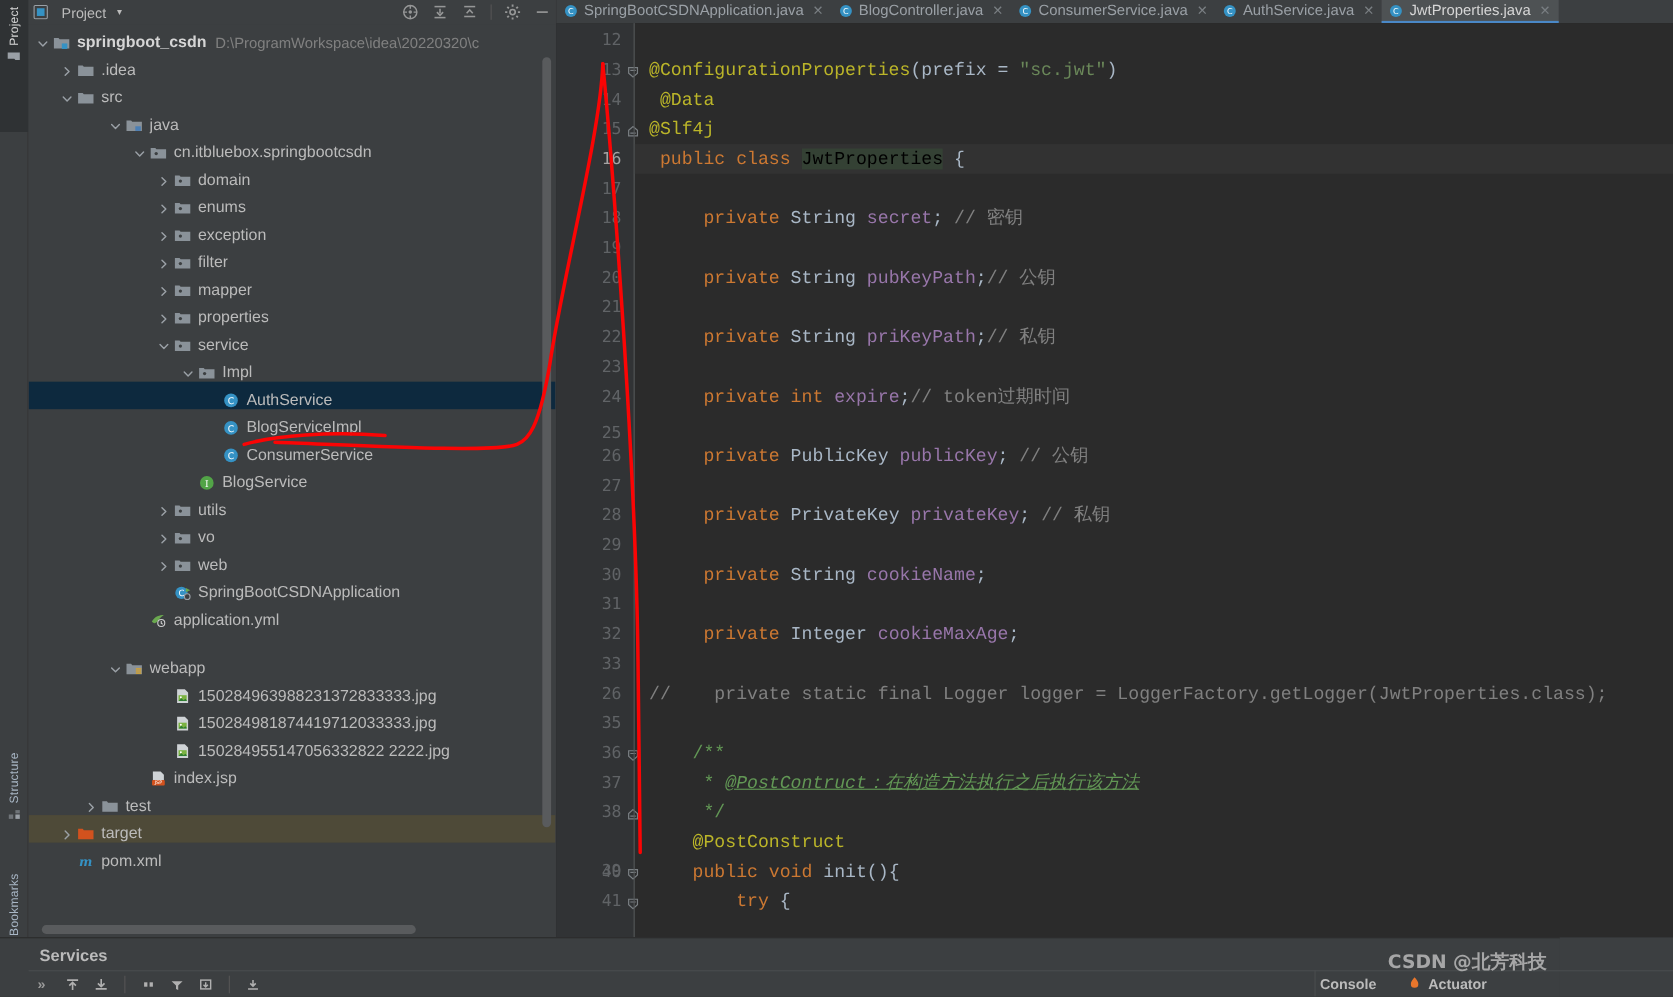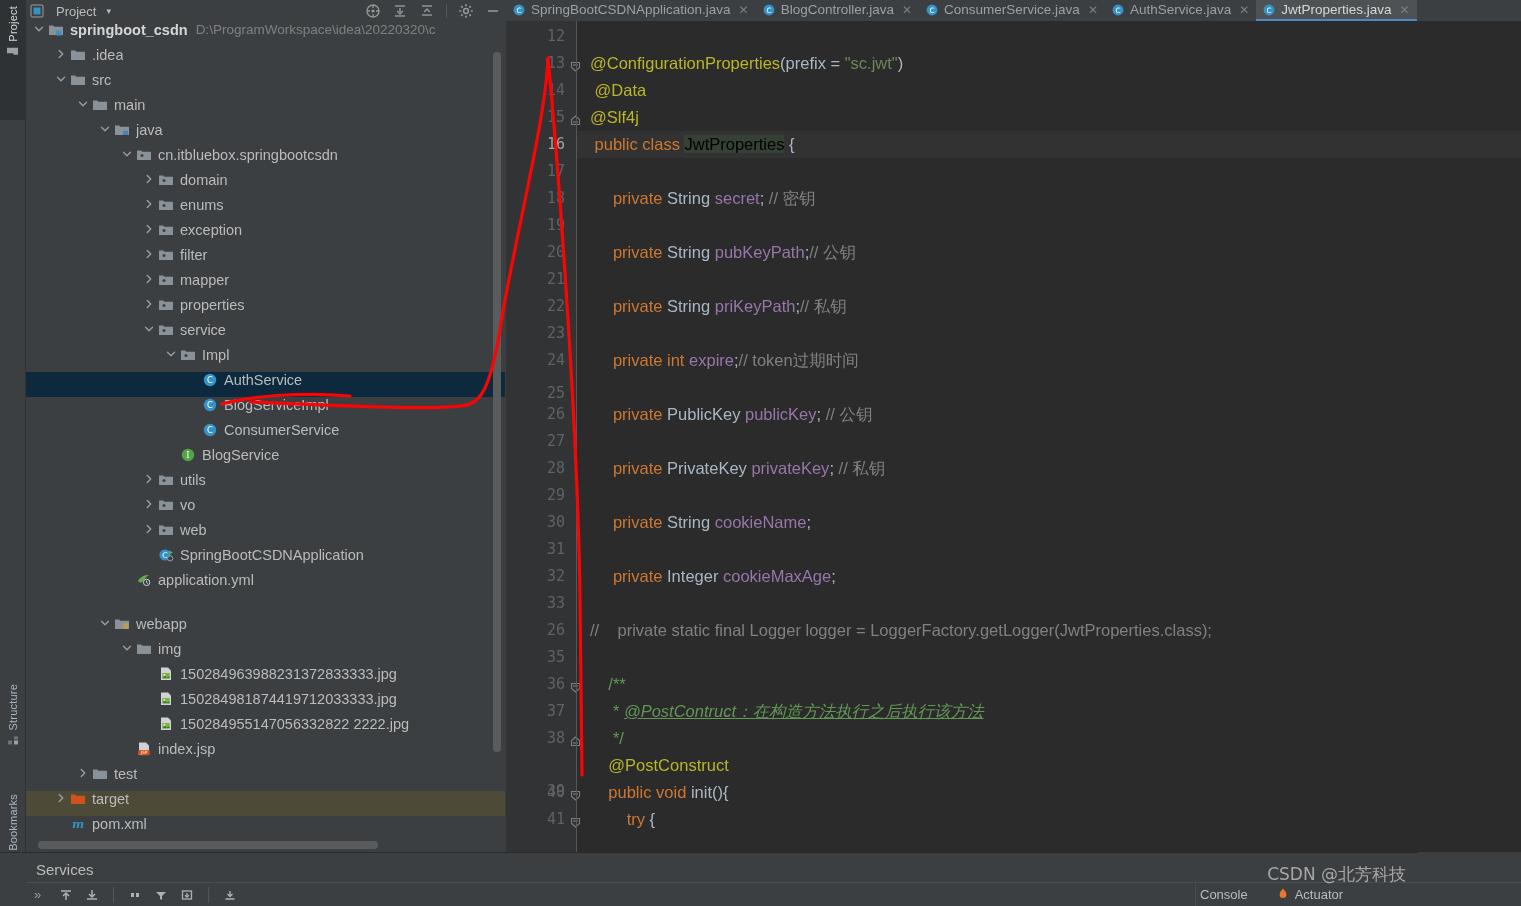--- a/index.html
+++ b/index.html
@@ -45,21 +45,21 @@
   .pp-caret { margin-left: 10px; color: #bbbbbb; font-size: 9px; }
   .pp-tools { position:absolute; right: 4px; top: 0; height:22px; display:flex; align-items:center; gap:11px; }
   .pp-tools .ic { opacity: .78; cursor: pointer; display:block; }
   .pp-div { width:1px; height:14px; background:#555; }
 
   .tree {
     position: absolute; top: 22px; left: 0; right: 0; bottom: 0;
     overflow: hidden; background: #3c3f41;
   }
   .node {
-    height: 25px; display: flex; align-items: flex-start;
+    height: 25px; display: flex; align-items: flex-end;
     color: #bbbbbb; font-size: 14.5px; white-space: nowrap;
     padding-right: 6px; cursor: default;
   }
   .node.sel { background: #0d293e; }
   .node.hov { background: #4e4a38; }
   .arrow { width: 14px; height: 14px; flex: 0 0 14px; display:flex; align-items:center; justify-content:center; }
   .ic-box { width: 20px; flex: 0 0 20px; display:flex; align-items:center; justify-content:center; margin-right:4px; }
   .lbl { overflow: hidden; text-overflow: clip; }
   .lbl.bold { font-weight: bold; color: #d5d5d5; }
   .path { color: #808080; font-size: 13.5px; margin-left: 8px; }
@@ -101,21 +101,21 @@
     color: #606366; font-size: 15px;
     font-family: "DejaVu Sans Mono", monospace;
     text-align: right;
   }
   .gutter-line.cur { color: #a4a3a3; }
   .fold-marker { position: absolute; left: 64px; width: 11px; height: 11px; }
   .vline { position:absolute; left: 70px; top: 0; bottom: 0; width: 1px; background: #555759; }
 
   .code {
     position: absolute; left: 71px; top: 0; right: 0; bottom: 0;
-    font-family: Liberation Sans, sans-serif;
+    font-family: Liberation Mono, monospace;
     font-size: 16.5px;
     white-space: pre;
     overflow: hidden;
   }
   .cl { position: absolute; left: 13px; height: 27px; line-height: 27px; }
   .caret-line { position:absolute; left:0; right:0; height:27px; background:#323232; }
   .kw { color: #cc7832; }
   .ann { color: #bbb529; }
   .typ { color: #a9b7c6; }
   .fld { color: #9876aa; }
@@ -123,21 +123,21 @@
   .cmt { color: #808080; }
   .doc { color: #629755; }
   .doclink { color: #629755; text-decoration: underline; font-style: italic; }
   .pln { color: #a9b7c6; }
   .sel-ident { background: #344134; }
   .annot2 { position: absolute; left: 0; top: 0; width: 1521px; height: 906px; pointer-events: none; }
 
   
   .services {
     position: absolute; left: 0; bottom: 0; width: 1418px; height: 54px;
-    background: #3c3f41; border-top: 1px solid #2b2b2b;
+    background: #3c3f41; border-top: 1px solid #2b2b2b; font-weight: bold;
   }
   .svc-title {
     position: absolute; left: 36px; top: 8px;
     color: #bbbbbb; font-size: 15px;
   }
   .svc-toolbar {
     position: absolute; left: 26px; bottom: 0; width: 1495px; height: 24px;
     border-top: 1px solid #4a4d4f; display: flex; align-items: center;
   }
   .svc-chevron { color:#9a9a9a; font-size: 13px; padding: 0 12px 0 8px; }
@@ -257,33 +257,20 @@
               <path d="M4 6l4 4 4-4" stroke="#9aa0a6" stroke-width="1.5" fill="none" stroke-linecap="round" stroke-linejoin="round"></path>
             </svg>
           </span>
           <span class="ic-box">
             <svg width="16" height="16" viewBox="0 0 16 16">
               <path d="M1 3.5h4.2l1 1.2H15V13H1z" fill="#8a9299"></path>
             </svg>
           </span>
           <span class="lbl">src</span>
         </div>
-        <div class="node" style="padding-left: 50px;">
-          <span class="arrow">
-            <svg width="14" height="14" viewBox="0 0 16 16">
-              <path d="M4 6l4 4 4-4" stroke="#9aa0a6" stroke-width="1.5" fill="none" stroke-linecap="round" stroke-linejoin="round"></path>
-            </svg>
-          </span>
-          <span class="ic-box">
-            <svg width="16" height="16" viewBox="0 0 16 16">
-              <path d="M1 3.5h4.2l1 1.2H15V13H1z" fill="#8a9299"></path>
-            </svg>
-          </span>
-          <span class="lbl">main</span>
-        </div>
         <div class="node" style="padding-left: 72px;">
           <span class="arrow">
             <svg width="14" height="14" viewBox="0 0 16 16">
               <path d="M4 6l4 4 4-4" stroke="#9aa0a6" stroke-width="1.5" fill="none" stroke-linecap="round" stroke-linejoin="round"></path>
             </svg>
           </span>
           <span class="ic-box">
             <svg width="16" height="16" viewBox="0 0 16 16">
               <path d="M1 3.5h4.2l1 1.2H15V13H1z" fill="#8a9299"></path>
               <rect x="9" y="8.8" width="5" height="4.2" fill="#4b7fb5"></rect>
@@ -530,33 +517,20 @@
           </span>
           <span class="ic-box">
             <svg width="16" height="16" viewBox="0 0 16 16">
               <path d="M1 3.5h4.2l1 1.2H15V13H1z" fill="#8a9299"></path>
               <rect x="9.5" y="7.5" width="5" height="1.2" fill="#d9a326"></rect>
               <rect x="9.5" y="9.4" width="5" height="1.2" fill="#d9a326"></rect>
               <rect x="9.5" y="11.3" width="5" height="1.2" fill="#d9a326"></rect>
             </svg>
           </span>
           <span class="lbl">webapp</span>
-        </div>
-        <div class="node" style="padding-left: 94px;">
-          <span class="arrow">
-            <svg width="14" height="14" viewBox="0 0 16 16">
-              <path d="M4 6l4 4 4-4" stroke="#9aa0a6" stroke-width="1.5" fill="none" stroke-linecap="round" stroke-linejoin="round"></path>
-            </svg>
-          </span>
-          <span class="ic-box">
-            <svg width="16" height="16" viewBox="0 0 16 16">
-              <path d="M1 3.5h4.2l1 1.2H15V13H1z" fill="#8a9299"></path>
-            </svg>
-          </span>
-          <span class="lbl">img</span>
         </div>
         <div class="node" style="padding-left: 116px;">
           <span class="arrow"></span>
           <span class="ic-box">
             <svg width="16" height="16" viewBox="0 0 16 16">
               <path d="M3 1.6h7l3 3V14H3z" fill="#cfd3d6"></path>
               <rect x="4.3" y="7" width="7.4" height="5.3" fill="#7cb342"></rect>
               <circle cx="6.4" cy="8.8" r="0.9" fill="#fff"></circle>
               <path d="M4.3 12.3l2.6-2.6 2 2 1.6-1.4 1.2 1.2v.8z" fill="#2e7d32"></path>
             </svg>

